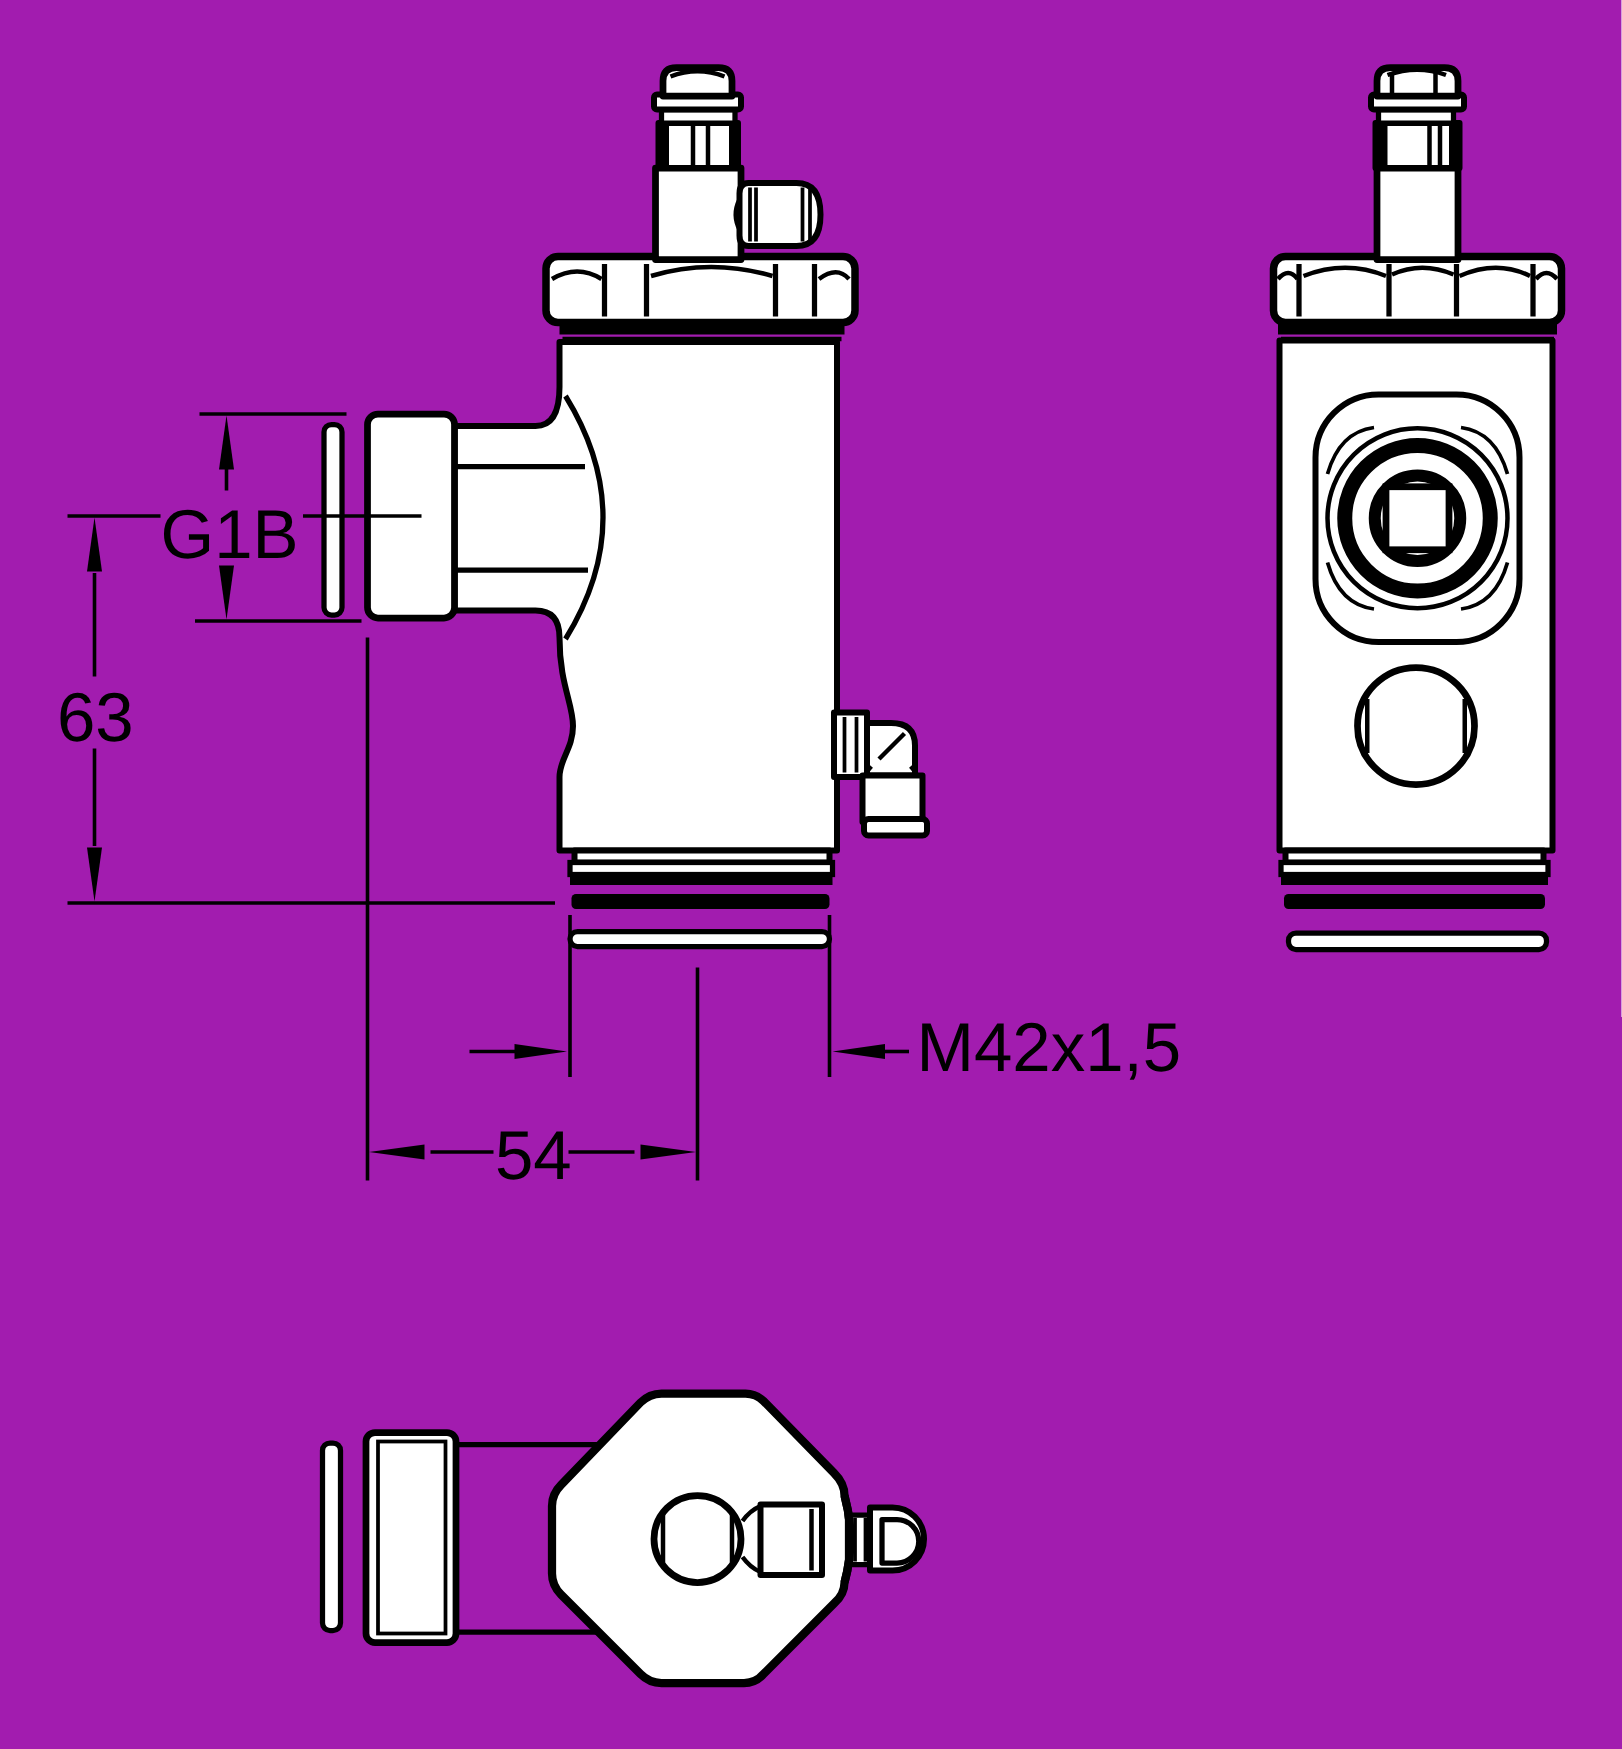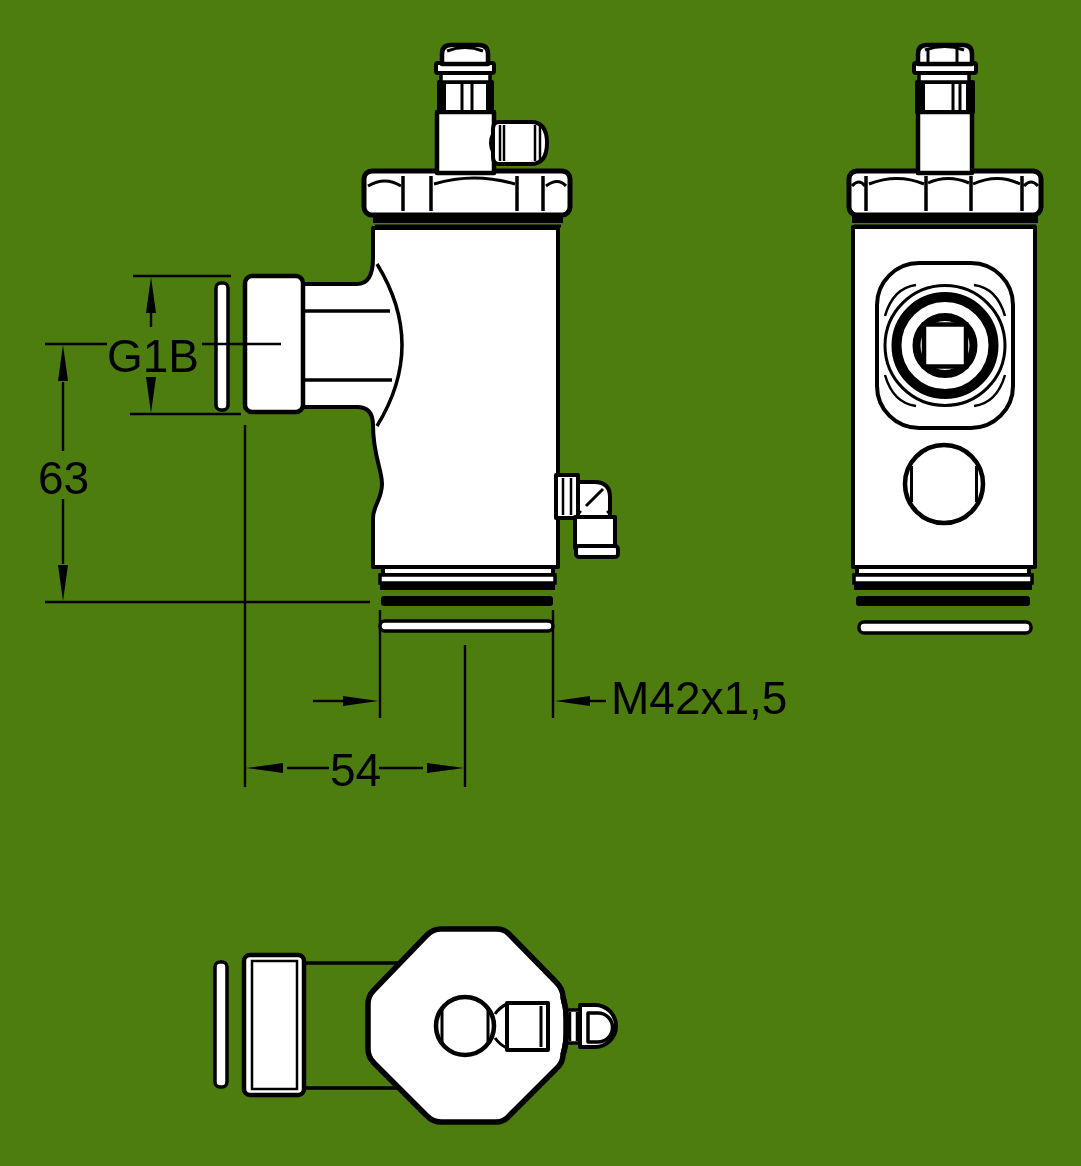--- a/index.html
+++ b/index.html
@@ -1,16 +1,16 @@
 <!DOCTYPE html>
 <html><head>
 <meta charset="utf-8">
 <style>
   html,body{margin:0;padding:0;background:#fff;}
-  .canvas{position:relative;width:1081px;height:1166px;background:#4d7c0f;overflow:hidden;}
+  .canvas{position:relative;width:1081px;height:1166px;background:#a21caf;overflow:hidden;}
   svg{display:block;}
   .ol{fill:#ffffff;stroke:#000000;stroke-width:4;stroke-linejoin:round;}
   .olh{fill:#ffffff;stroke:#000000;stroke-width:5;stroke-linejoin:round;}
   .ln{fill:none;stroke:#000000;stroke-width:3;}
   .ln2{fill:none;stroke:#000000;stroke-width:2.5;}
   .ln35{fill:none;stroke:#000000;stroke-width:3.5;}
   .blk{fill:#000000;stroke:none;}
   .dim{fill:none;stroke:#000000;stroke-width:2.4;}
   .arr{fill:#000000;stroke:none;}
   text{font-family:"Liberation Sans",sans-serif;font-size:46px;fill:#000000;}

